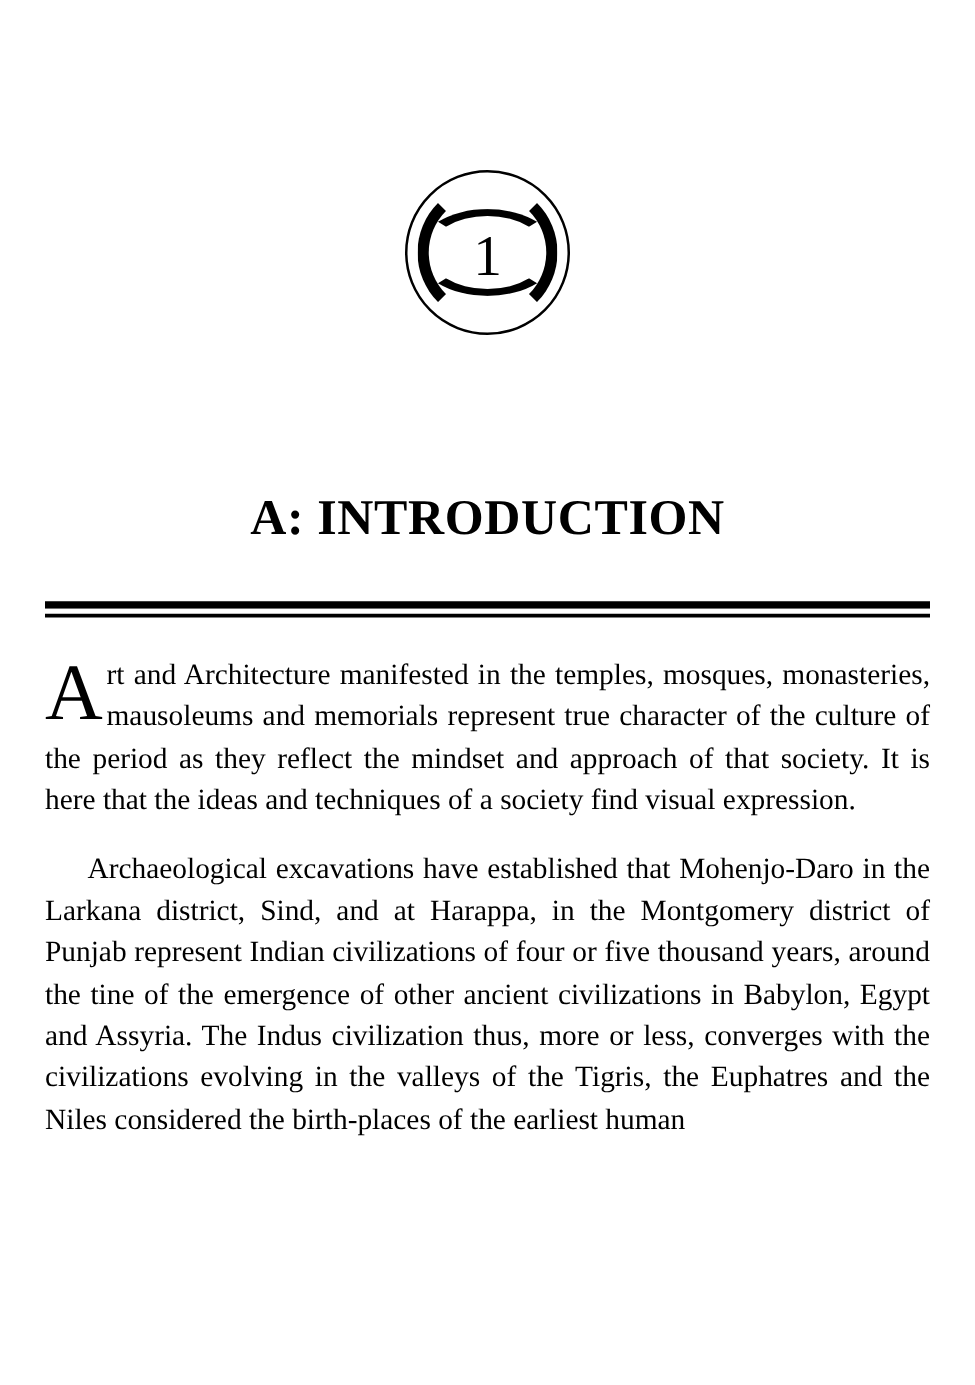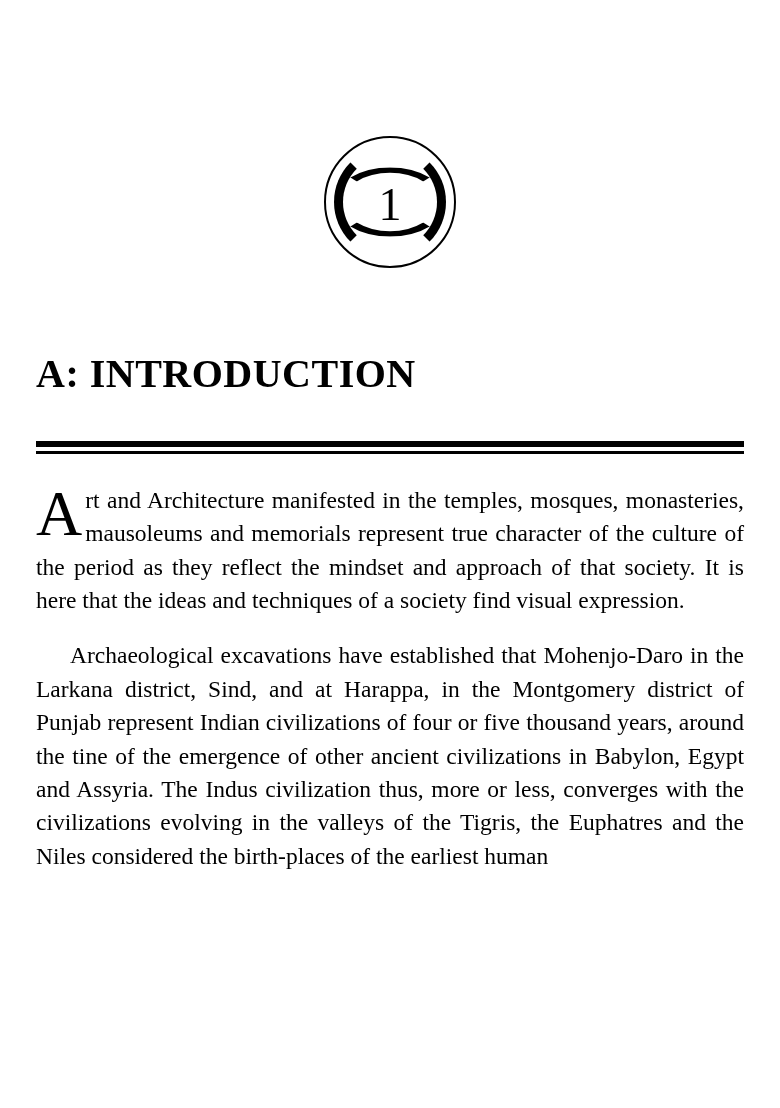--- a/index.html
+++ b/index.html
@@ -78,25 +78,26 @@
     font-family: "Liberation Serif", serif;
     font-size: 46px;
     line-height: 1;
     font-weight: 400;
     z-index: 2;
     padding-top: 6px;
   }
 
   
   .chapter-title {
+    text-align: center;
     font-family: "Liberation Serif", serif;
     font-weight: bold;
     font-size: 40px;
     letter-spacing: 0.5px;
-    margin-top: 58px;
+    margin-top: 98px;
   }
 
   
   .double-rule {
     margin-top: 44px;
     margin-bottom: 0;
   }
   .rule-thick {
     height: 6px;
     background: #000;

